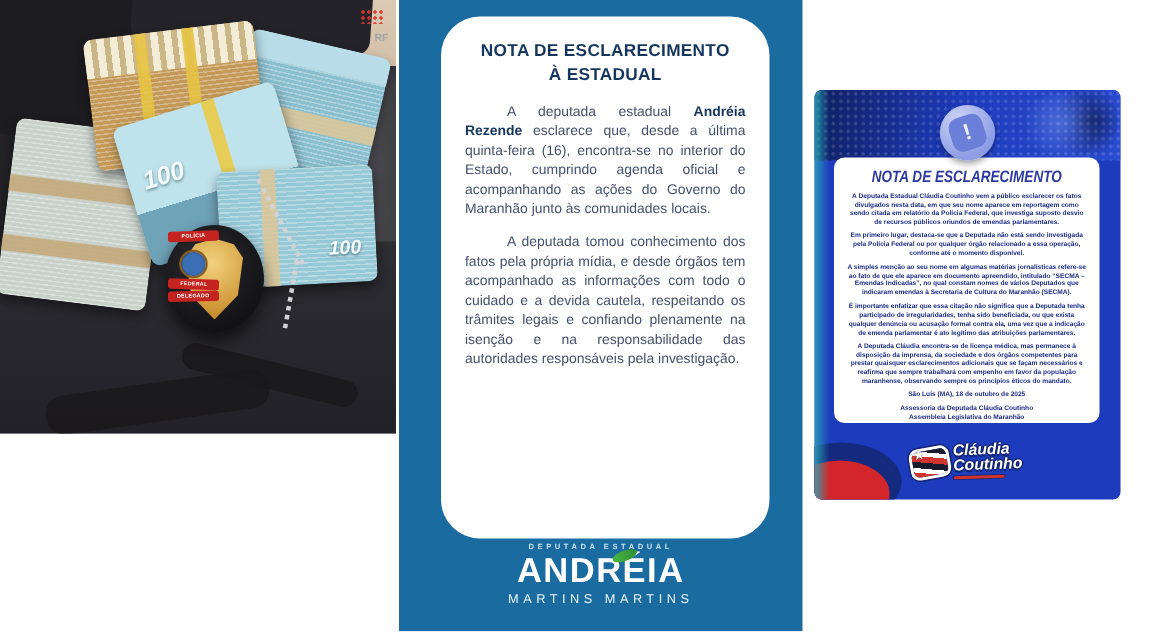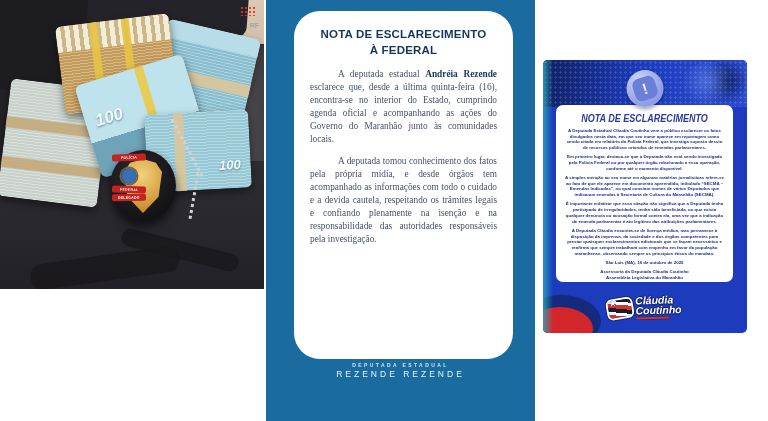--- a/index.html
+++ b/index.html
@@ -74,21 +74,21 @@
   .red-dots { position:absolute; right:8px; top:6px; width:16px; height:10px; z-index:7; opacity:.9;
               background-image:radial-gradient(circle,#e0342c 1px, rgba(0,0,0,0) 1.3px); background-size:4px 4px; }
 
   
   .mid-panel { position:absolute; left:266px; top:0; width:269px; height:421px; background:#1a6ba0; }
   .mid-card { position:absolute; left:28px; top:11px; width:219px; height:348px; background:#ffffff;
               border-radius:26px; padding:16px 16px 12px; overflow:hidden; }
   .mid-title { text-align:center; color:#14365e; font-weight:bold; font-size:11.5px; line-height:1.35;
                letter-spacing:.2px; margin-bottom:10px; }
   .mid-title span { display:block; }
-  .mp { font-size:9.3px; color:#44506b; text-align:justify; line-height:1.4; text-indent:28px; margin-bottom:9px;font-family:Liberation Serif, serif; }
+  .mp { font-size:9.3px; color:#44506b; text-align:justify; line-height:1.4; text-indent:28px; margin-bottom:9px; }
   .mp strong { color:#14365e; font-weight:bold; }
 
   .mid-logo { position:absolute; left:0; top:362px; width:100%; text-align:center; color:#ffffff; }
   .logo-pretitle { font-size:5px; letter-spacing:2.4px; color:#cfe3f0; font-weight:bold; }
   .logo-name-wrap { position:relative; display:inline-block; margin-top:1px; }
   .logo-name { font-size:23px; font-weight:bold; letter-spacing:1px; color:#ffffff; line-height:1; }
   .leaf { position:absolute; left:57%; top:-2px; width:17px; height:7px; border-radius:50% 70% 50% 70%;
           background:linear-gradient(90deg,#49b63f,#2e8f35); transform:rotate(-24deg); }
   .logo-subtitle { font-size:8.5px; font-weight:300; letter-spacing:3px; color:#eaf4fa; margin-top:1px; }
 
@@ -192,28 +192,32 @@
     </div>
 
     <div class="red-dots"></div>
     <div class="watermark">RF</div>
   </div>
 
   <div class="mid-panel">
     <div class="mid-card">
       <h1 class="mid-title">
         <span>NOTA DE ESCLARECIMENTO</span>
-        <span>À FEDERAL</span>
+        <span>À ESTADUAL</span>
       </h1>
       <p class="mp"><span>A deputada estadual </span><strong>Andréia Rezende</strong><span> esclarece que, desde a última quinta-feira (16), encontra-se no interior do Estado, cumprindo agenda oficial e acompanhando as ações do Governo do Maranhão junto às comunidades locais.</span></p>
       <p class="mp">A deputada tomou conhecimento dos fatos pela própria mídia, e desde órgãos tem acompanhado as informações com todo o cuidado e a devida cautela, respeitando os trâmites legais e confiando plenamente na isenção e na responsabilidade das autoridades responsáveis pela investigação.</p>
     </div>
     <div class="mid-logo">
       <div class="logo-pretitle">DEPUTADA ESTADUAL</div>
-      <div class="logo-subtitle">REZENDE REZENDE</div>
+      <div class="logo-name-wrap">
+        <span class="logo-name">ANDRÉIA</span>
+        <i class="leaf"></i>
+      </div>
+      <div class="logo-subtitle">MARTINS MARTINS</div>
     </div>
   </div>
 
   <div class="right-panel">
     <div class="right-header">
       <div class="hair-blob"></div>
       <div class="face-blob"></div>
       <div class="halftone"></div>
     </div>
     <div class="alert-circle">

